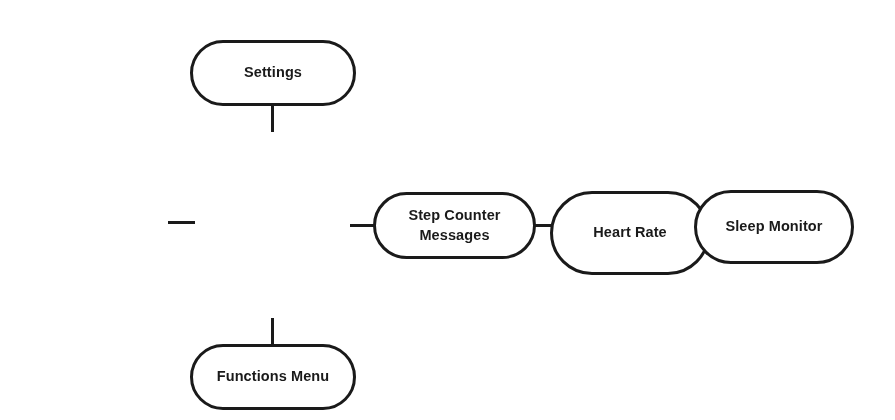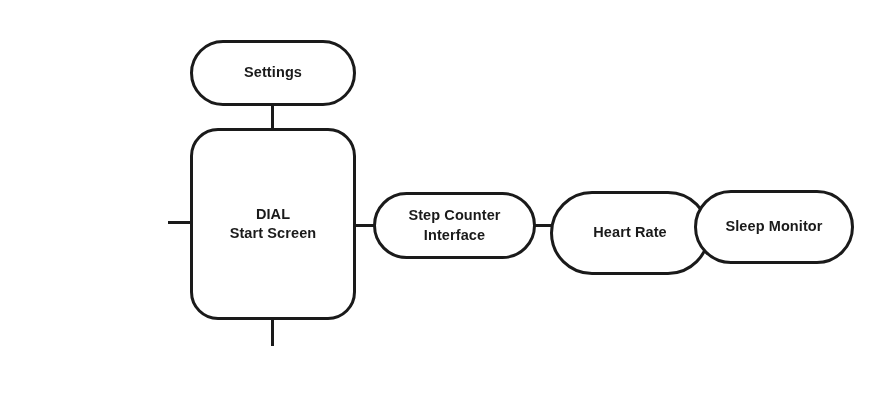--- a/index.html
+++ b/index.html
@@ -74,29 +74,28 @@
 
   <div class="connector h" style="left:707px; top:223px; width:23px;"></div>
 
   <div class="connector v" style="left:271px; top:318px; height:28px;"></div>
 
   <div class="node pill" style="left:190px; top:40px; width:166px; height:66px;">
     <span class="node-label">Settings</span>
   </div>
 
 
-  <div class="node hub" style="left:190px; top:128px; width:166px; height:192px;">
-    <span class="node-label">DIAL
-Start Screen</span>
+
+  <div class="node pill" style="left:190px; top:344px; width:166px; height:66px;">
+    <span class="node-label">Functions Menu</span>
   </div>
-
 
   <div class="node pill" style="left:373px; top:192px; width:163px; height:67px;">
     <span class="node-label">Step Counter
-Interface</span>
+Messages</span>
   </div>
 
   <div class="node pill" style="left:550px; top:191px; width:160px; height:84px;">
     <span class="node-label">Heart Rate</span>
   </div>
 
   <div class="node pill" style="left:694px; top:190px; width:160px; height:74px;">
     <span class="node-label">Sleep Monitor</span>
   </div>
 

